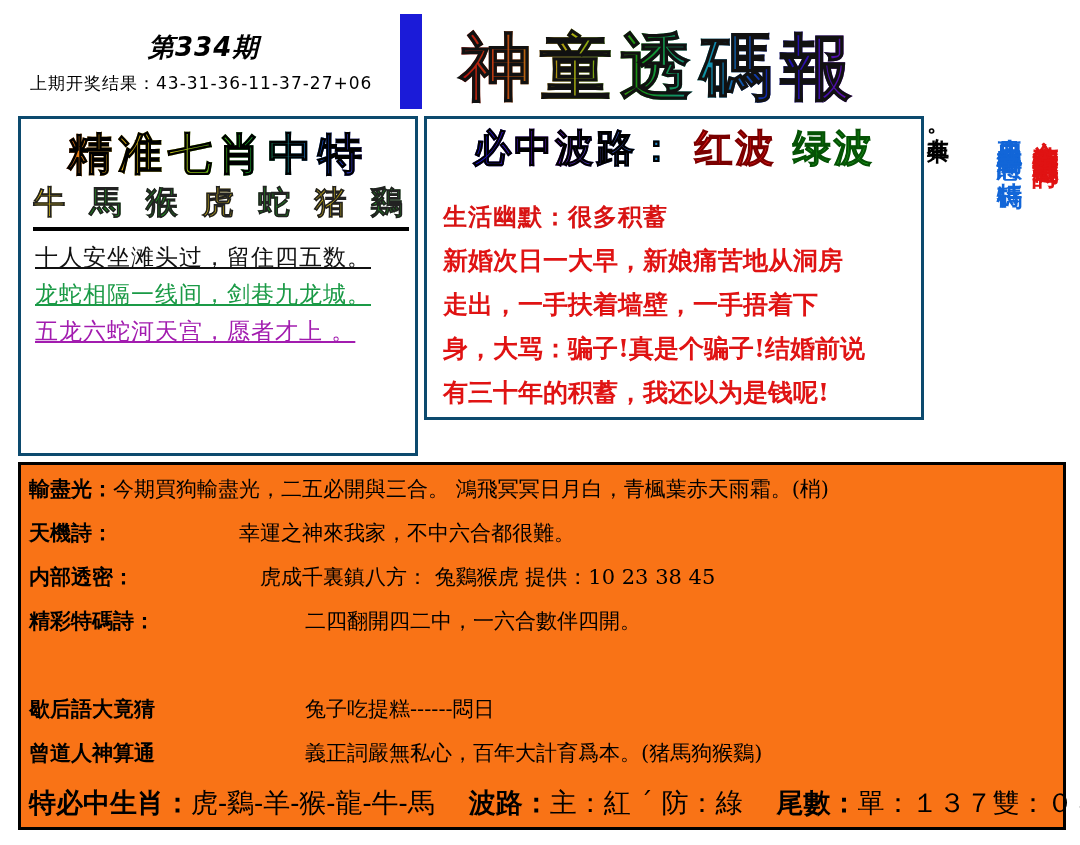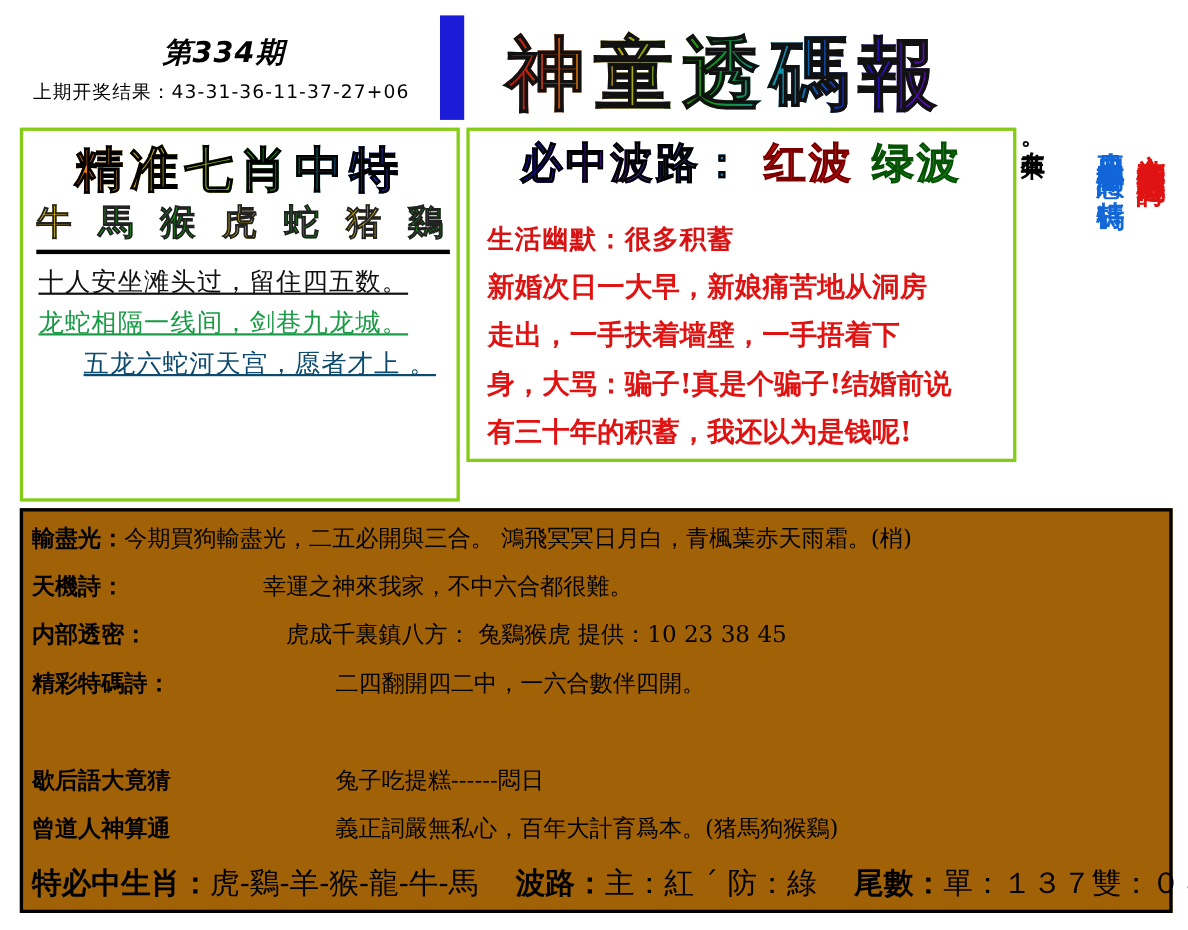--- a/index.html
+++ b/index.html
@@ -34,21 +34,21 @@
     font-size:72px;font-weight:bold;letter-spacing:8px;
     font-family:"DejaVu Sans","Liberation Sans",sans-serif;
     background:linear-gradient(90deg,#e81313 0%,#e86a13 14%,#d8d813 28%,#18b818 45%,#13b8d8 62%,#1313d8 80%,#8a13d8 100%);
     -webkit-background-clip:text;background-clip:text;color:transparent;
     -webkit-text-stroke:1px #111;
     text-shadow:0 0 1px rgba(0,0,0,.2);
     white-space:nowrap;
   }
 
   
-  .panel{position:absolute;border:3px solid #84cc16;background:#fff;box-sizing:border-box;}
+  .panel{position:absolute;border:3px solid #0c4a6e;background:#fff;box-sizing:border-box;}
 
   .panel-left{left:18px;top:116px;width:400px;height:340px;}
   .panel-mid{left:424px;top:116px;width:500px;height:304px;}
   .panel-right{left:930px;top:116px;width:136px;height:340px;border:none;}
 
   .left-title{
     position:absolute;left:0;top:6px;width:100%;text-align:center;
     font-size:44px;font-weight:bold;letter-spacing:6px;
     background:linear-gradient(90deg,#e81313 0%,#e8a413 20%,#c8c813 38%,#18a818 56%,#1348d8 78%,#9613d8 100%);
     -webkit-background-clip:text;background-clip:text;color:transparent;
@@ -66,21 +66,21 @@
   .divider.d1{top:108px;}
   .poem{
     position:absolute;left:14px;top:120px;width:374px;
     font-size:23px;line-height:37px;letter-spacing:1px;
     font-family:"DejaVu Serif","Liberation Serif",serif;
   }
   .poem div{white-space:nowrap;text-decoration:underline;}
   .poem .l1{color:#111;}
   .poem .l2{color:#1a9a46;}
   .poem .l3{color:#1a9a46;}
-  .poem .l4{color:#0c4a6e;margin-left:41px;}
+  .poem .l4{color:#a21caf;}
 
   .mid-head{
     position:absolute;left:0;top:4px;width:100%;text-align:center;
     font-size:38px;font-weight:bold;letter-spacing:3px;
     white-space:nowrap;
   }
   .mid-head .k{
     background:linear-gradient(90deg,#1313c8 0%,#6a13c8 40%,#13a0c8 100%);
     -webkit-background-clip:text;background-clip:text;color:transparent;
     -webkit-text-stroke:1px #000;
@@ -105,21 +105,21 @@
     font-weight:bold;
     white-space:nowrap;
   }
   .v1{position:absolute;right:2px;top:4px;font-size:26px;color:#e01313;letter-spacing:2px;}
   .v2{position:absolute;right:40px;top:4px;font-size:25px;color:#1266d8;letter-spacing:2px;}
   .v4{position:absolute;right:112px;top:4px;font-size:22px;color:#000;letter-spacing:2px;}
 
   
   .bottom{
     position:absolute;left:18px;top:462px;width:1048px;height:368px;
-    border:3px solid #000;box-sizing:border-box;background:#a16207;
+    border:3px solid #000;box-sizing:border-box;background:#f97316;
   }
   .row{
     position:absolute;left:8px;width:1030px;
     font-size:21px;
     font-family:"DejaVu Serif","Liberation Serif",serif;
     white-space:nowrap;
   }
   .row .lbl{font-weight:bold;color:#000;}
   .row .val{color:#000;}
   .r1{top:10px;}

